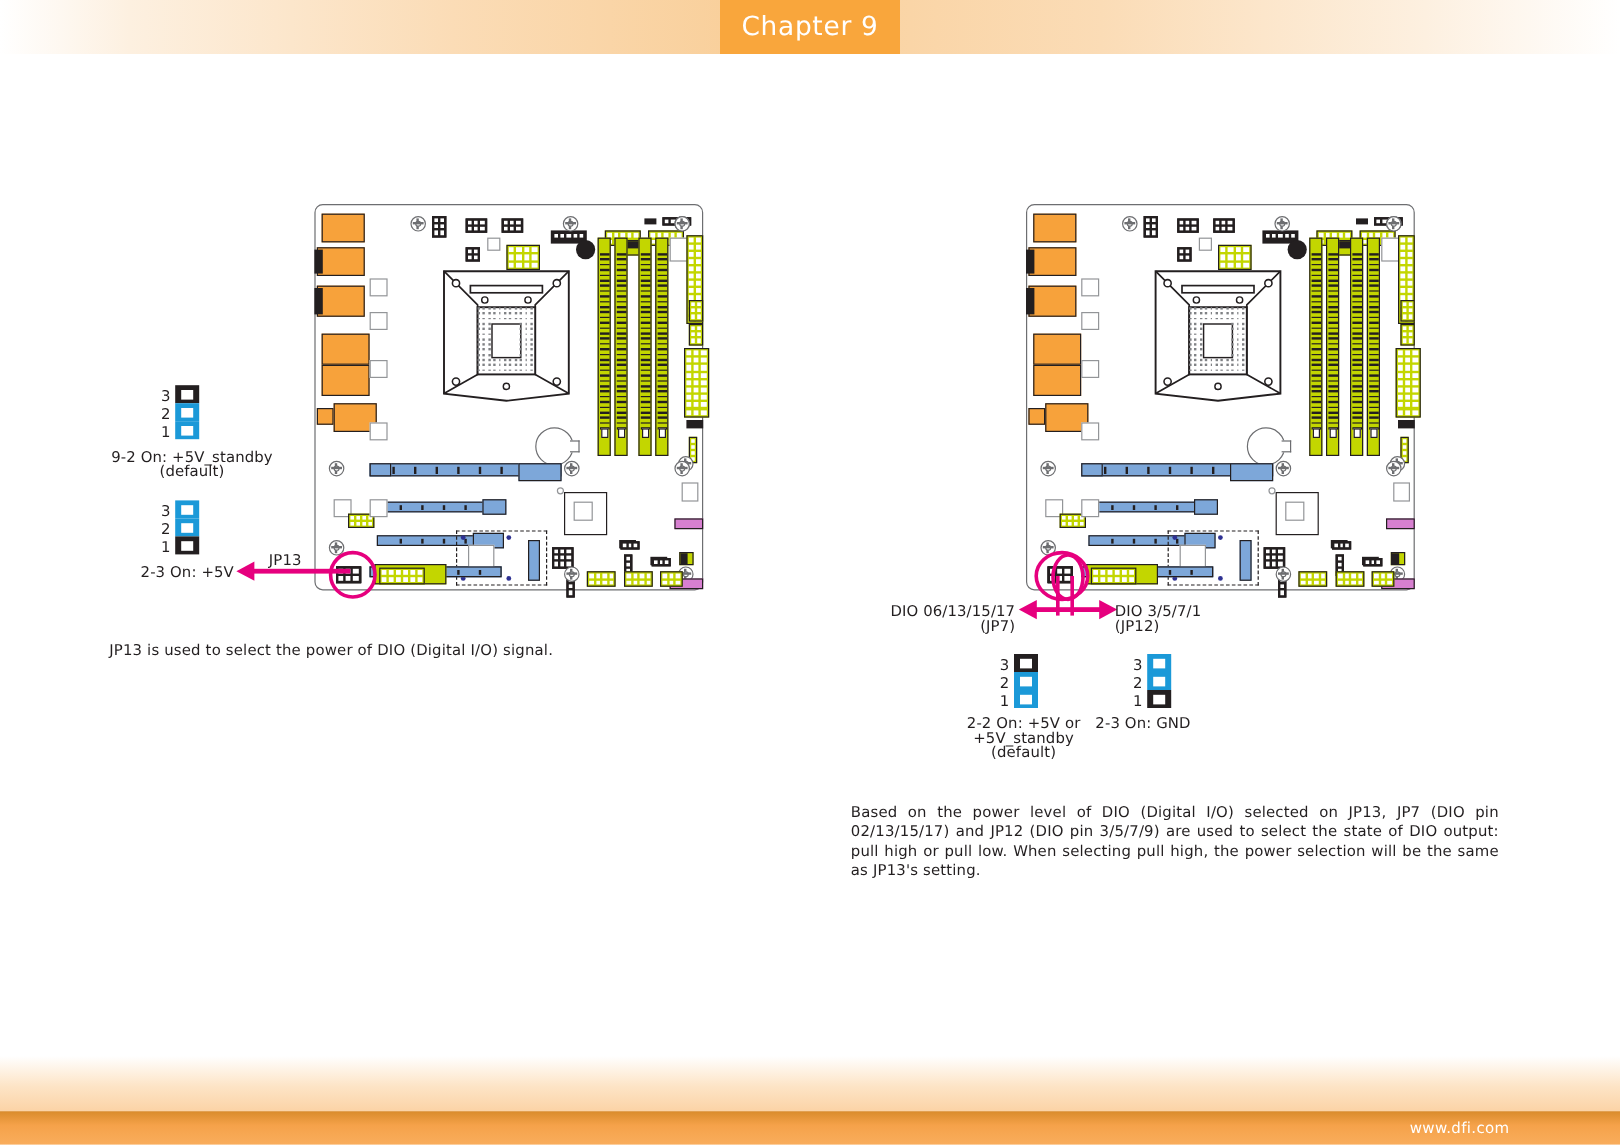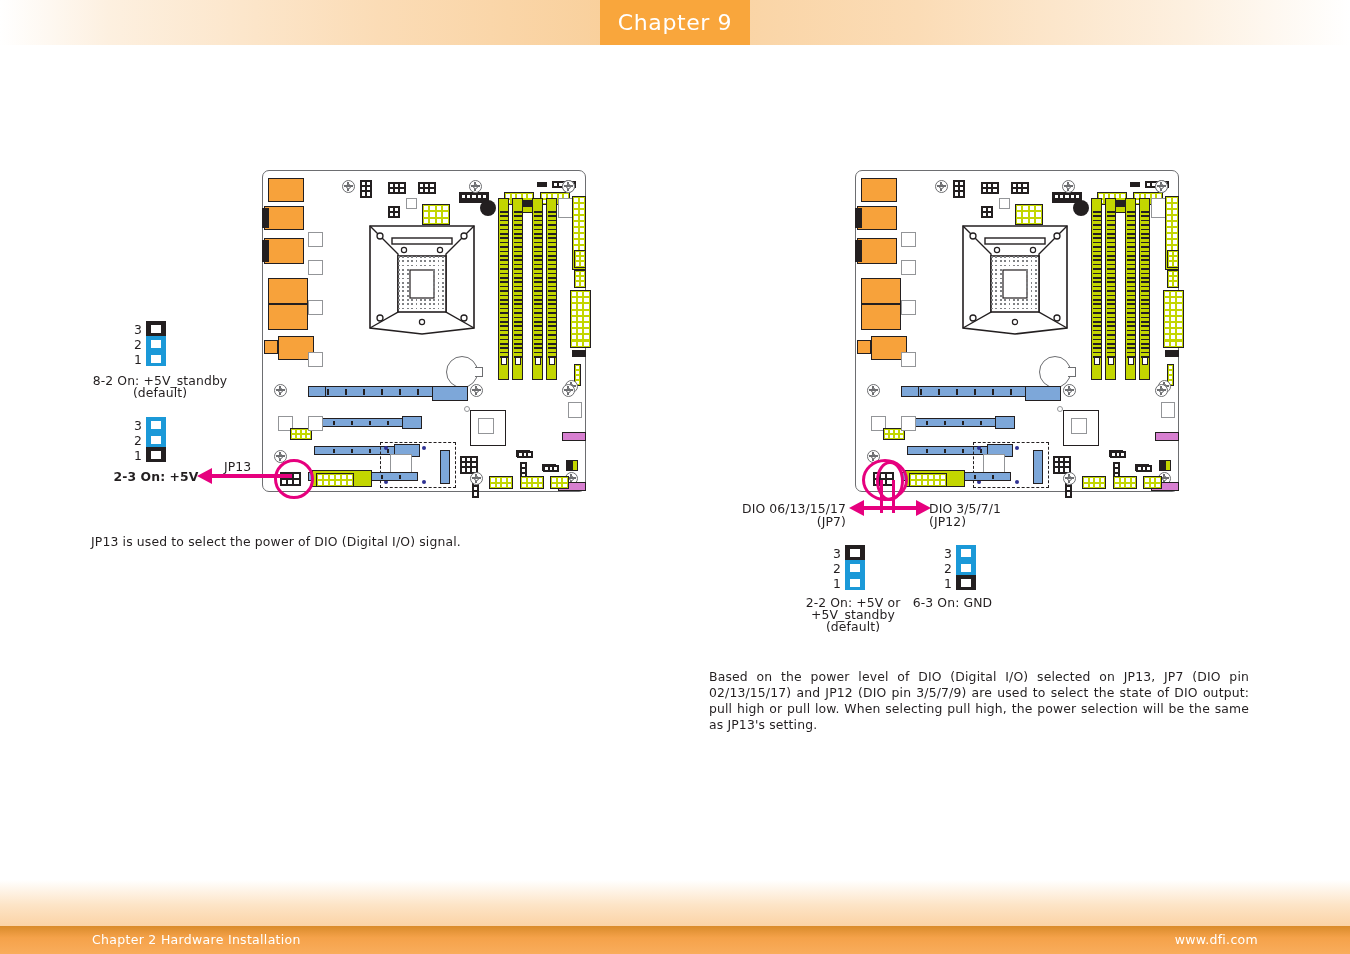--- a/index.html
+++ b/index.html
@@ -72,21 +72,20 @@
 </head>
 <body>
 
 <div id="header"></div>
 <div id="chapter-tab">
   <span>Chapter 9</span>
 </div>
 
 <div id="footer-fade"></div>
 <div id="footer-bar">
-  <div class="f-left">Chapter 2 Hardware Installation</div>
   <div class="f-right">www.dfi.com</div>
 </div>
 
 <div class="board" id="board-left" style="left:262px;top:170px;">
     <div class="pcb"></div>
     <div class="cmp or" style="left: 6px; top: 8px; width: 36px; height: 24px;"></div>
     <div class="cmp or" style="left: 2px; top: 36px; width: 40px; height: 24px;"></div>
     <div class="cmp bk" style="left: 0px; top: 38px; width: 7px; height: 20px;"></div>
     <div class="cmp or" style="left: 2px; top: 68px; width: 40px; height: 26px;"></div>
     <div class="cmp bk" style="left: 0px; top: 70px; width: 7px; height: 22px;"></div>
@@ -1440,38 +1439,38 @@
     <div class="cell k-black" style="top: 0px;">
       <i></i>
     </div>
     <div class="cell k-blue" style="top: 15px;">
       <i></i>
     </div>
     <div class="cell k-blue" style="top: 30px;">
       <i></i>
     </div>
   </div>
-<div class="lbl c" style="left:60px;top:374px;width:200px;">8-2 On: +5V_standby</div>
+<div class="lbl c" style="left:60px;top:374px;width:200px;">9-2 On: +5V_standby</div>
 <div class="lbl c" style="left:60px;top:386px;width:200px;">(default)</div>
 
 <div class="pinnum" style="left:126px;top:418px;">3</div>
 <div class="pinnum" style="left:126px;top:433px;">2</div>
 <div class="pinnum" style="left:126px;top:448px;">1</div>
 <div class="jmp" id="jmp-l2" style="left:146px;top:417px;">
     <div class="cell k-blue" style="top: 0px;">
       <i></i>
     </div>
     <div class="cell k-blue" style="top: 15px;">
       <i></i>
     </div>
     <div class="cell k-black" style="top: 30px;">
       <i></i>
     </div>
   </div>
-<div class="lbl c" style="left:56px;top:470px;width:200px;font-weight:bold;">2-3 On: +5V</div>
+<div class="lbl c" style="left:56px;top:470px;width:200px;">2-3 On: +5V</div>
 
 <div class="body-text" style="left:91px;top:534px;width:480px;">JP13 is used to select the power of DIO (Digital I/O) signal.</div>
 
 <div class="ell" style="left:862px;top:459px;width:40px;height:36px;"></div>
 <div class="ell" style="left:876px;top:461px;width:22px;height:34px;"></div>
 
 <div class="mag" style="left:880px;top:480px;width:3px;height:33px;"></div>
 <div class="mag" style="left:892px;top:480px;width:3px;height:33px;"></div>
 
 <div class="mag" style="left:862px;top:506px;width:56px;height:4px;"></div>
@@ -1508,15 +1507,15 @@
     <div class="cell k-blue" style="top: 0px;">
       <i></i>
     </div>
     <div class="cell k-blue" style="top: 15px;">
       <i></i>
     </div>
     <div class="cell k-black" style="top: 30px;">
       <i></i>
     </div>
   </div>
-<div class="lbl c" style="left:860px;top:596px;width:185px;">6-3 On: GND</div>
+<div class="lbl c" style="left:860px;top:596px;width:185px;">2-3 On: GND</div>
 
 <div class="body-text" style="left:709px;top:669px;width:540px;text-align:justify;">Based on the power level of DIO (Digital I/O) selected on JP13, JP7 (DIO pin 02/13/15/17) and JP12 (DIO pin 3/5/7/9) are used to select the state of DIO output: pull high or pull low. When selecting pull high, the power selection will be the same as JP13's setting.</div>
 
 </body></html>

